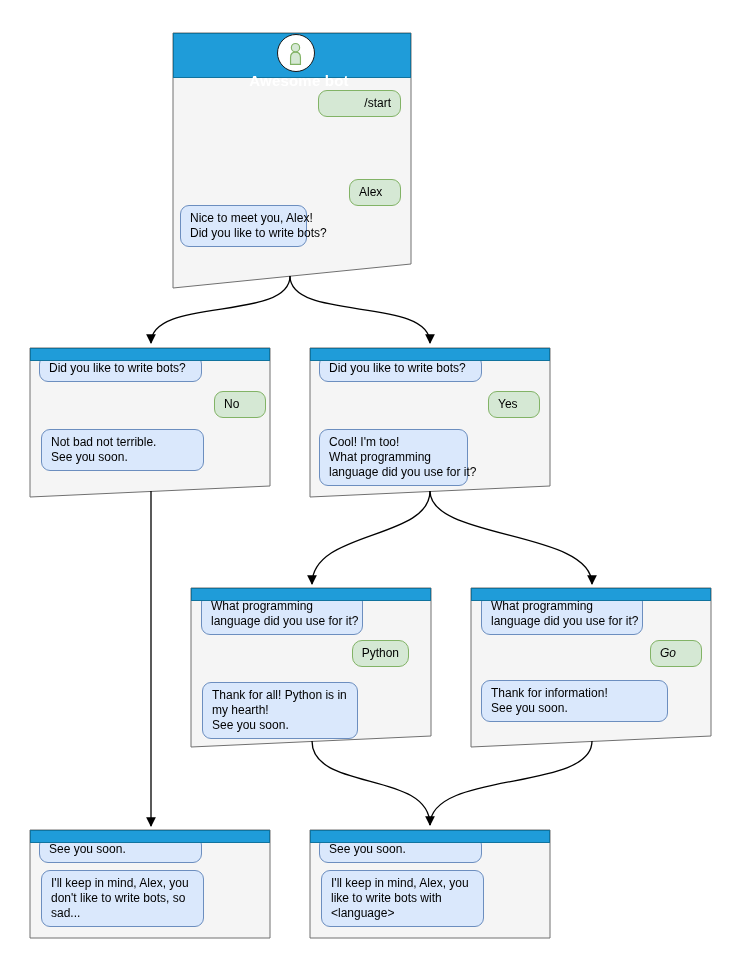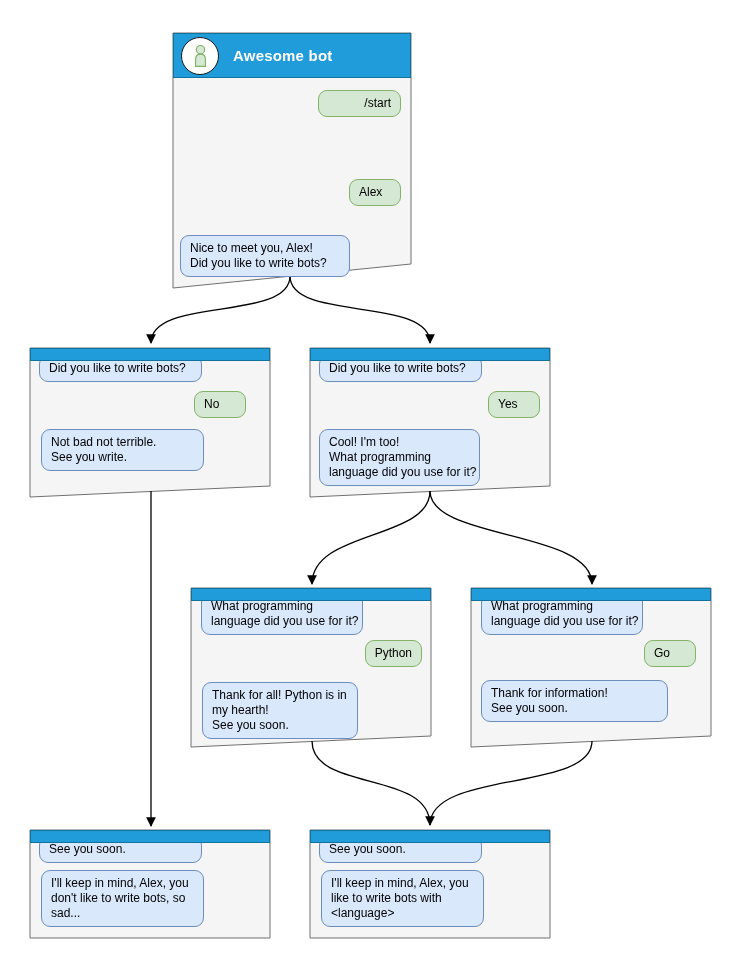--- a/index.html
+++ b/index.html
@@ -16,21 +16,21 @@
 
   .win-header {
     position:absolute; left:0; top:0; right:0;
     background:#1f9cd9;
     border:1px solid #10739e;
     box-sizing:border-box;
     z-index:3;
     display:flex; align-items:center;
   }
   .win-header.small { height:13px; }
-  .win-header.big { height:45px; }
+  .win-header.big { height:45px;flex-direction:column; }
 
   .avatar {
     width:38px; height:38px;
     margin-left:7px;
     background:#ffffff;
     border:1.5px solid #1a1a1a;
     border-radius:50%;
     box-sizing:border-box;
     display:flex; align-items:center; justify-content:center;
     flex:0 0 auto;
@@ -89,56 +89,56 @@
       <div class="avatar">
         <svg width="27" height="27" viewBox="0 0 30 30">
           <path d="M9.5,27 L9.5,19.5 Q9.5,13.5 15,13.5 Q20.5,13.5 20.5,19.5 L20.5,27 Z" fill="#d5e8d4" stroke="#82b366" stroke-width="1.3"></path>
           <circle cx="15" cy="8.5" r="4.6" fill="#d5e8d4" stroke="#82b366" stroke-width="1.3"></circle>
         </svg>
       </div>
       <div class="bot-title">Awesome bot</div>
     </div>
     <div class="msg user" style="right:10px;top:57px;padding-left:45px;">/start</div>
     <div class="msg user" style="right:10px;top:146px;margin-left:7px;">Alex</div>
-    <div class="msg bot" style="left:7px;top:202px;width:170px;">Nice to meet you, Alex!
+    <div class="msg bot" style="left:7px;top:172px;width:127px;">Nice to meet you, Alex!
 Did you like to write bots?</div>
   </div>
 
   <div class="window" style="left:30px;top:348px;width:240px;height:149px;">
     <div class="win-header small"></div>
     <div class="msg bot" style="left:9px;top:7px;width:163px;">Did you like to write bots?</div>
-    <div class="msg user" style="right:24px;top:43px;margin-left:28px;">No</div>
+    <div class="msg user" style="right:4px;top:43px;margin-left:28px;">No</div>
     <div class="msg bot" style="left:11px;top:81px;width:163px;">Not bad not terrible.
-See you write.</div>
+See you soon.</div>
   </div>
 
   <div class="window" style="left:310px;top:348px;width:240px;height:149px;">
     <div class="win-header small"></div>
     <div class="msg bot" style="left:9px;top:7px;width:163px;">Did you like to write bots?</div>
     <div class="msg user" style="right:10px;top:43px;">Yes</div>
-    <div class="msg bot" style="left:9px;top:81px;width:161px;">Cool! I'm too!
+    <div class="msg bot" style="left:9px;top:81px;width:149px;">Cool! I'm too!
 What programming
 language did you use for it?</div>
   </div>
 
   <div class="window" style="left:191px;top:588px;width:240px;height:159px;">
     <div class="win-header small"></div>
     <div class="msg bot" style="left:10px;top:5px;width:162px;">What programming
 language did you use for it?</div>
-    <div class="msg user" style="right:9px;top:52px;">Python</div>
+    <div class="msg user" style="right:22px;top:52px;border-radius:10px;">Python</div>
     <div class="msg bot" style="left:11px;top:94px;width:156px;">Thank for all! Python is in
 my hearth!
 See you soon.</div>
   </div>
 
   <div class="window" style="left:471px;top:588px;width:240px;height:159px;">
     <div class="win-header small"></div>
     <div class="msg bot" style="left:10px;top:5px;width:162px;">What programming
 language did you use for it?</div>
-    <div class="msg user" style="right:15px;top:52px;">Go</div>
+    <div class="msg user" style="right:9px;top:52px;font-style:italic;">Go</div>
     <div class="msg bot" style="left:10px;top:92px;width:187px;">Thank for information!
 See you soon.</div>
   </div>
 
   <div class="window" style="left:30px;top:830px;width:240px;height:108px;">
     <div class="win-header small"></div>
     <div class="msg bot" style="left:9px;top:6px;width:163px;">See you soon.</div>
     <div class="msg bot" style="left:11px;top:40px;width:163px;">I'll keep in mind, Alex, you
 don't like to write bots, so
 sad...</div>

